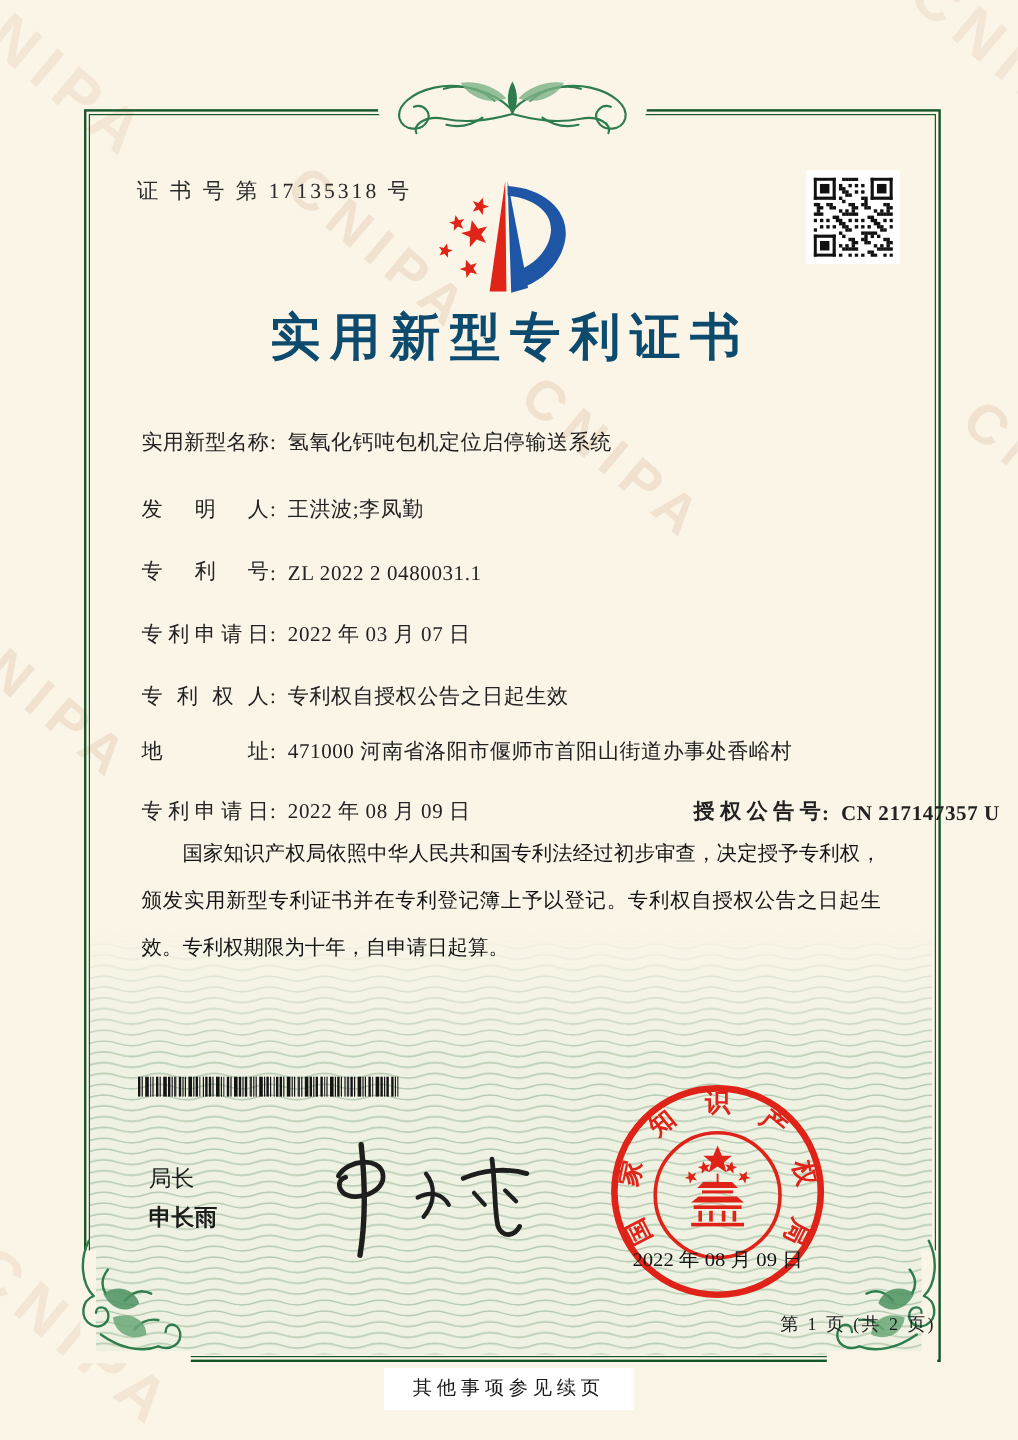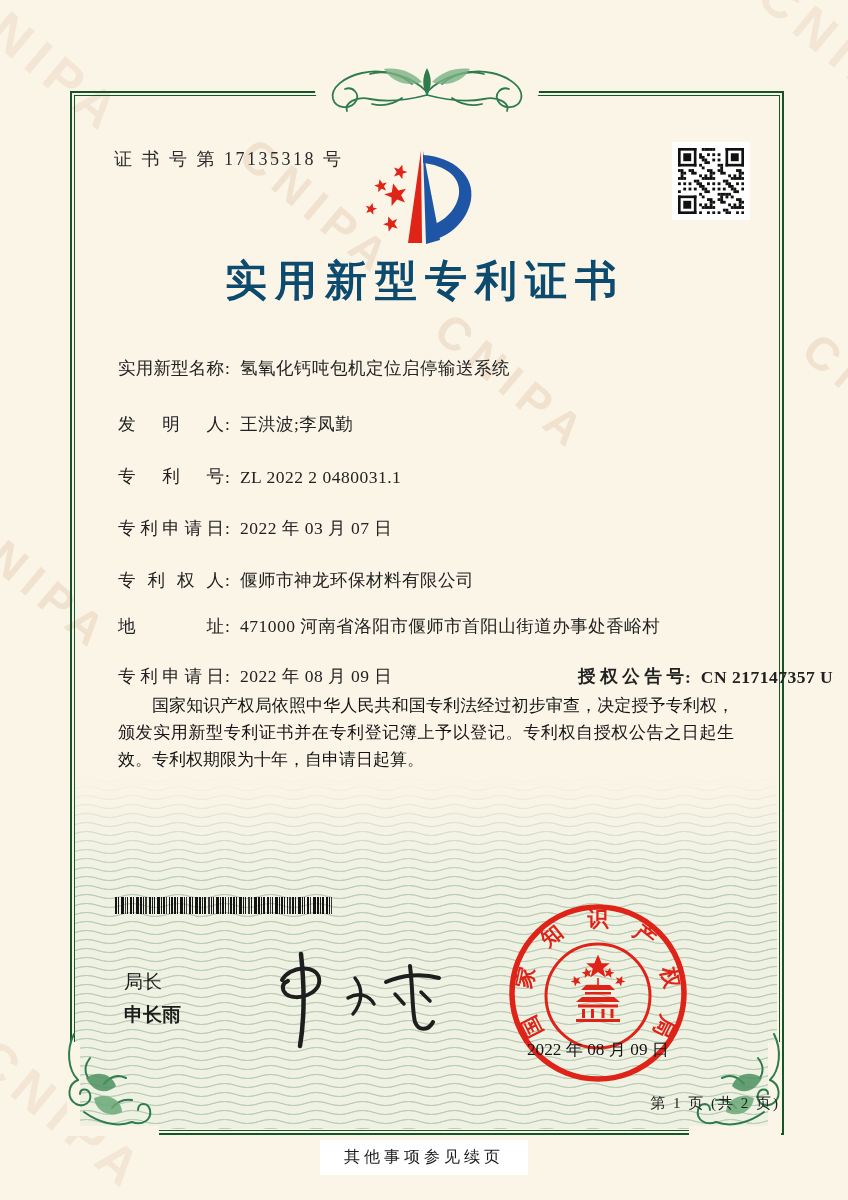--- a/index.html
+++ b/index.html
@@ -35,21 +35,21 @@
     position:absolute;left:70px;top:253px;width:710px;text-align:center;
     font-size:42px;font-weight:bold;letter-spacing:8px;color:#0c4a6e;
   }
   
   .field{position:absolute;left:118px;font-size:17.5px;color:#222;white-space:nowrap;}
   .flabel{display:inline-block;width:106px;text-align:justify;text-align-last:justify;vertical-align:bottom;}
   .fcolon{display:inline-block;margin:0 10px 0 1px;}
   .fvalue{letter-spacing:0.5px;margin-top:48px;}
   .field2{position:absolute;left:460px;top:0;font-weight:bold;}
   
-  .body-text{position:absolute;left:118px;top:692px;width:616px;font-size:17px;line-height:27px;text-align:justify;color:#141414;}
+  .body-text{position:absolute;left:118px;top:692px;width:616px;font-size:17px;line-height:39px;text-align:justify;color:#141414;}
   .body-text p{margin:0;text-indent:2em;}
   
   .barcode{position:absolute;left:115px;top:897px;}
   
   .director-title{position:absolute;left:124px;top:969px;font-size:19px;font-weight:400;font-family:"Liberation Sans","DejaVu Sans",sans-serif;color:#1d1d1d;}
   .director-name{position:absolute;left:124px;top:1002px;font-size:19px;font-weight:700;font-family:"Liberation Sans","DejaVu Sans",sans-serif;color:#1d1d1d;}
   .signature{position:absolute;left:252px;top:942px;}
   
   .seal{position:absolute;left:498px;top:893px;}
   
@@ -345,21 +345,21 @@
 <div class="field" style="top:412px">
   <span class="flabel">发明人</span><span class="fcolon">:</span><span class="fvalue">王洪波;李凤勤</span>
 </div>
 <div class="field" style="top:464px">
   <span class="flabel">专利号</span><span class="fcolon">:</span><span class="fvalue">ZL 2022 2 0480031.1</span>
 </div>
 <div class="field" style="top:516px">
   <span class="flabel">专利申请日</span><span class="fcolon">:</span><span class="fvalue">2022 年 03 月 07 日</span>
 </div>
 <div class="field" style="top:568px">
-  <span class="flabel">专利权人</span><span class="fcolon">:</span><span class="fvalue">偃师市神龙环保材料有限公司</span>
+  <span class="flabel">专利权人</span><span class="fcolon">:</span><span class="fvalue">专利权自授权公告之日起生效</span>
 </div>
 <div class="field" style="top:614px">
   <span class="flabel">地址</span><span class="fcolon">:</span><span class="fvalue">471000 河南省洛阳市偃师市首阳山街道办事处香峪村</span>
 </div>
 <div class="field" style="top:664px">
   <span class="flabel">专利申请日</span><span class="fcolon">:</span><span class="fvalue">2022 年 08 月 09 日</span>
   <span class="field2">
     <span class="flabel">授权公告号</span><span class="fcolon">:</span><span class="fvalue">CN 217147357 U</span>
   </span>
 </div>

